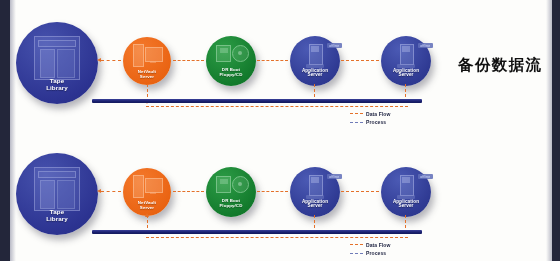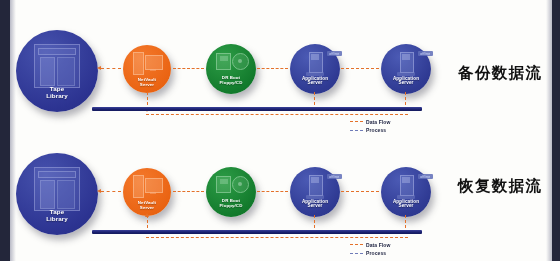--- a/index.html
+++ b/index.html
@@ -14,21 +14,21 @@
   }
   
   .gutter{position:absolute;top:0;height:261px;background:#23263a;z-index:40;}
   .gutter.left{left:0;width:10px;}
   .gutter.right{right:0;width:8px;}
   .gutter-shade{position:absolute;top:0;height:261px;width:6px;z-index:39;}
   .gutter-shade.l{left:10px;background:linear-gradient(to right,#b9bac6,rgba(253,253,251,0));}
   .gutter-shade.r{right:8px;background:linear-gradient(to left,#b9bac6,rgba(253,253,251,0));}
 
   .row{position:absolute;left:0;width:560px;height:130px;}
-  .row.top{top:8px;}
+  .row.top{top:0;}
   .row.bottom{top:131px;}
 
   
   .node{
     position:absolute;border-radius:50%;
     display:flex;flex-direction:column;align-items:center;justify-content:flex-end;
     box-shadow:3px 5px 7px rgba(40,40,60,.34);
     overflow:hidden;
   }
   .node .glyph{
@@ -282,18 +282,17 @@
       <div class="leg-row">
         <span class="leg-key data"></span>
         <span class="leg-lbl">Data Flow</span>
       </div>
       <div class="leg-row">
         <span class="leg-key proc"></span>
         <span class="leg-lbl">Process</span>
       </div>
     </div>
 
-    <div class="title" style="left:458px;top:45px;">恢复数据流</div>
   </div>
 
   <div class="gutter left"></div>
   <div class="gutter right"></div>
 </div>
 
 </body></html>

